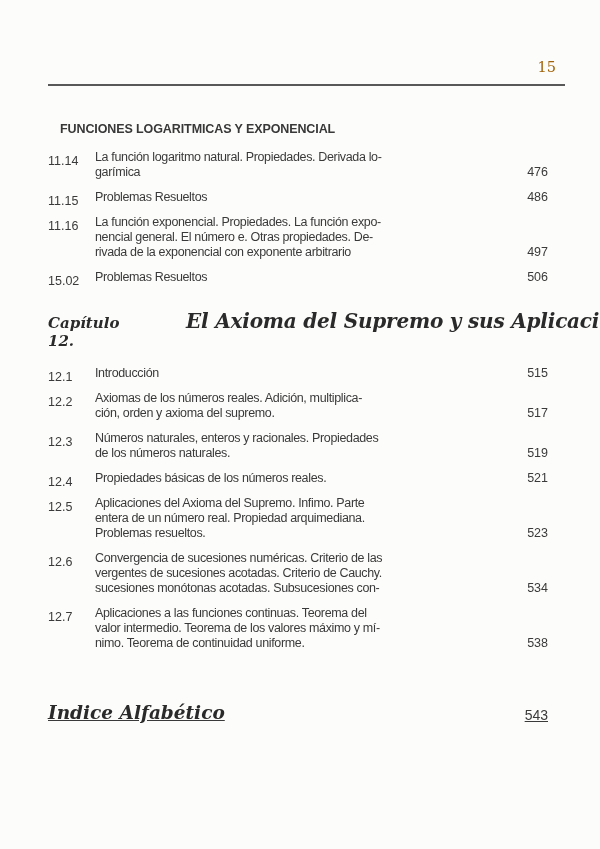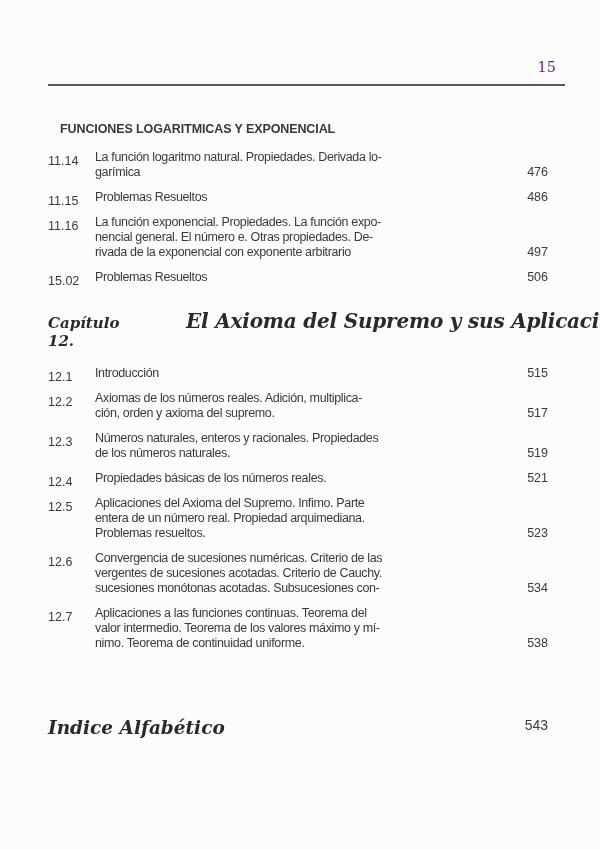--- a/index.html
+++ b/index.html
@@ -7,21 +7,21 @@
     width:600px;height:849px;
     background:#fcfcfa;
     font-family:"Liberation Sans",sans-serif;
     color:#3a3a3a;
     position:relative;
     overflow:hidden;
   }
   .page-num{
     position:absolute;top:59px;right:44px;
     font-family:"DejaVu Serif",serif;
-    font-size:14.5px;color:#701a75;
+    font-size:14.5px;color:#a16207;
   }
   .rule{
     position:absolute;top:84px;left:48px;
     width:517px;height:2px;background:#585858;
   }
   .content{
     position:absolute;left:48px;top:122px;width:500px;
   }
   .section-header{
     font-weight:bold;font-size:12.5px;letter-spacing:-0.1px;
@@ -38,22 +38,23 @@
   .chapter-heading{
     display:flex;align-items:baseline;
     margin:24px 0 16px 0;
     font-family:"DejaVu Serif",serif;font-style:italic;font-weight:bold;
     color:#2a2a2a;
     gap:36px;
   }
   .chap-label{font-size:15px;width:102px;flex:none;}
   .chap-title{font-size:20px;white-space:nowrap;letter-spacing:-0.2px;}
   .footer-row{
-    display:flex;align-items:flex-start;justify-content:space-between;
-    margin-top:66px;
+    display:flex;align-items:flex-end;justify-content:space-between;
+    margin-top:51px;
+    text-decoration:underline;
   }
   .footer-title{
     font-family:"DejaVu Serif",serif;font-style:italic;font-weight:bold;
     font-size:18.5px;color:#2a2a2a;
   }
   .footer-page{font-size:14px;}
 </style>
 </head>
 <body>
 

